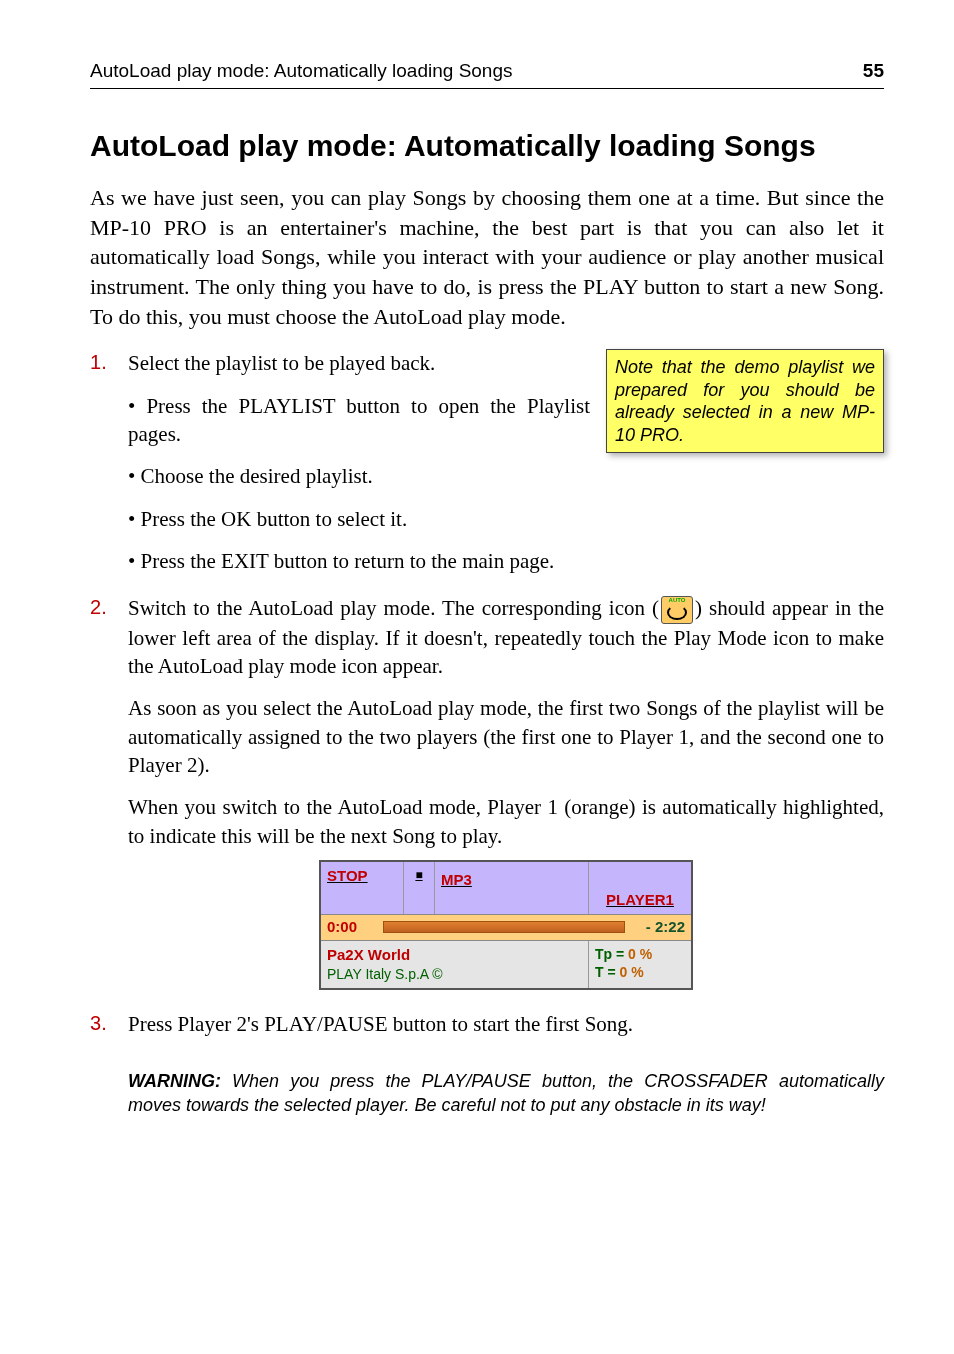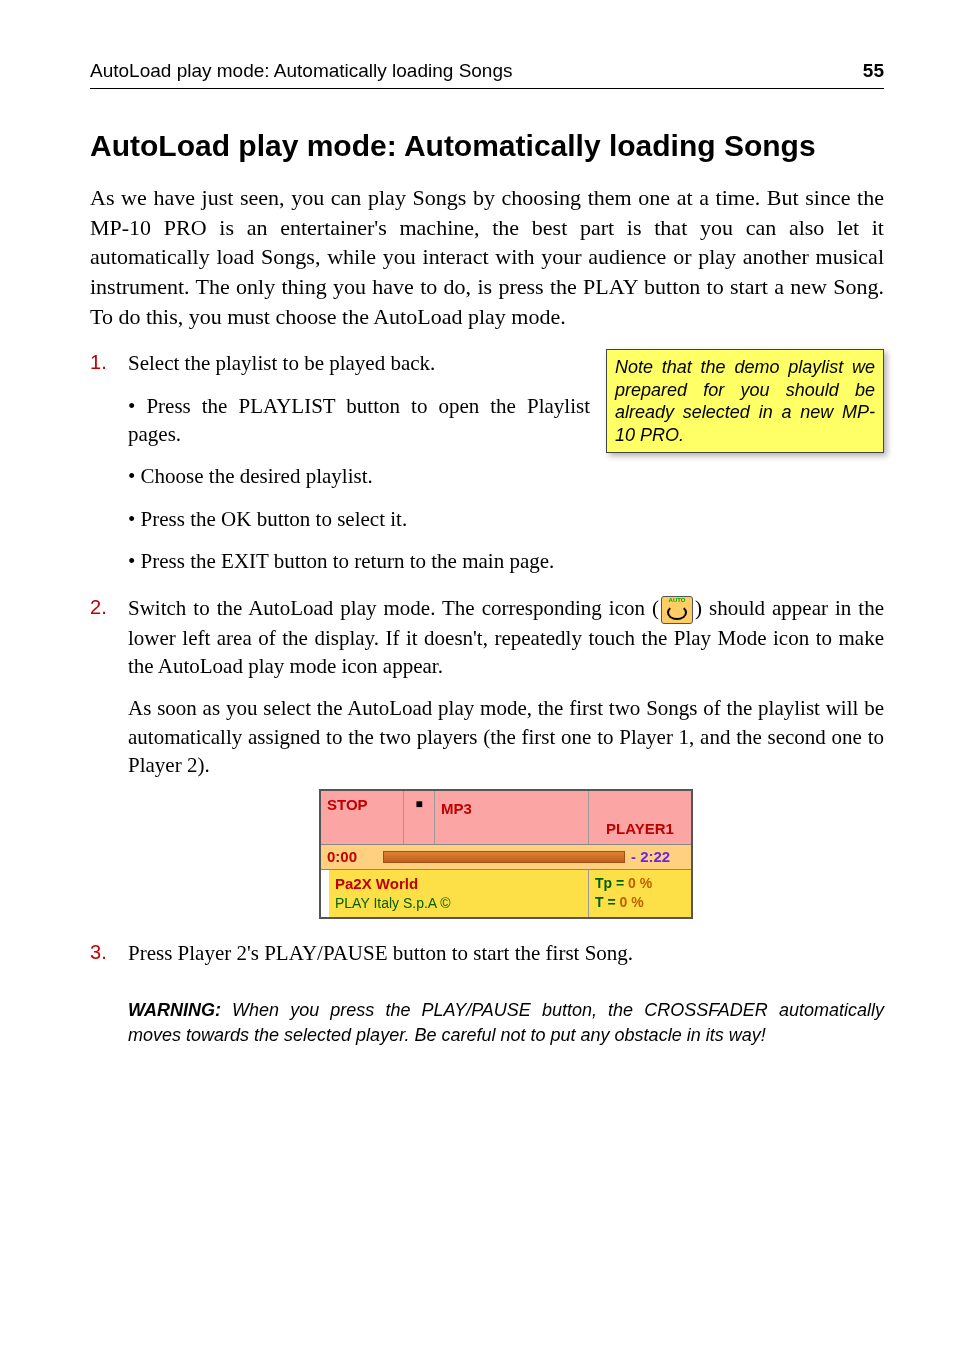--- a/index.html
+++ b/index.html
@@ -127,22 +127,23 @@
   .player-box {
     width: 370px;
     margin: 10px auto 20px auto;
     border: 2px solid #555;
     font-family: Arial, Helvetica, sans-serif;
     font-size: 15px;
     font-weight: bold;
   }
   .player-row1 {
     display: flex;
-    background: #fca5a5;
+    background: #c4b5fd;
     border-bottom: 1px solid #888;
+    text-decoration: underline;
   }
   .player-row1 .c1 {
     flex: 0 0 70px;
     padding: 4px 6px;
     color: #c00000;
     border-right: 1px solid #999;
   }
   .player-row1 .c2 {
     flex: 0 0 30px;
     text-align: center;
@@ -173,25 +174,24 @@
     padding: 2px 6px;
   }
   .player-row2 .time1 { color: #c00000; flex: 0 0 50px; }
   .player-row2 .bar {
     flex: 1;
     height: 10px;
     background: linear-gradient(#e08030,#c06020);
     border: 1px solid #a05010;
     margin: 0 6px;
   }
-  .player-row2 .time2 { color: #6d28d9; flex: 0 0 54px; text-align: left; }
+  .player-row2 .time2 { color: #14532d; flex: 0 0 54px; text-align: right; }
   .player-row3 {
     display: flex;
-    background: #fde047;
-    margin-left: 8px;
+    background: #e5e5e5;
   }
   .player-row3 .left {
     flex: 1;
     padding: 4px 6px;
     border-right: 1px solid #999;
   }
   .player-row3 .left .song { color: #c00000; }
   .player-row3 .left .artist { color: #006000; font-weight: normal; font-size: 14px; }
   .player-row3 .right {
     flex: 0 0 90px;
@@ -235,20 +235,21 @@
       <div class="bullet">• Press the PLAYLIST button to open the Playlist pages.</div>
       <div class="bullet">• Choose the desired playlist.</div>
       <div class="bullet">• Press the OK button to select it.</div>
       <div class="bullet">• Press the EXIT button to return to the main page.</div>
     </li>
 
     <li>
       <span>Switch to the AutoLoad play mode. The corresponding icon (</span><span class="icon-inline"><span class="auto">AUTO</span><span class="arrow"></span></span><span>) should appear in the lower left area of the display. If it doesn't, repeatedly touch the Play Mode icon to make the AutoLoad play mode icon appear.</span>
 
       <p class="step-para">As soon as you select the AutoLoad play mode, the first two Songs of the playlist will be automatically assigned to the two players (the first one to Player 1, and the second one to Player 2).</p>
+      <p class="step-para">When you switch to the AutoLoad mode, Player 1 (orange) is automatically highlighted, to indicate this will be the next Song to play.</p>
 
       <div class="player-box">
         <div class="player-row1">
           <div class="c1">STOP</div>
           <div class="c2">■</div>
           <div class="c3">MP3</div>
           <div class="c4">PLAYER1</div>
         </div>
         <div class="player-row2">
           <div class="time1">0:00</div>

